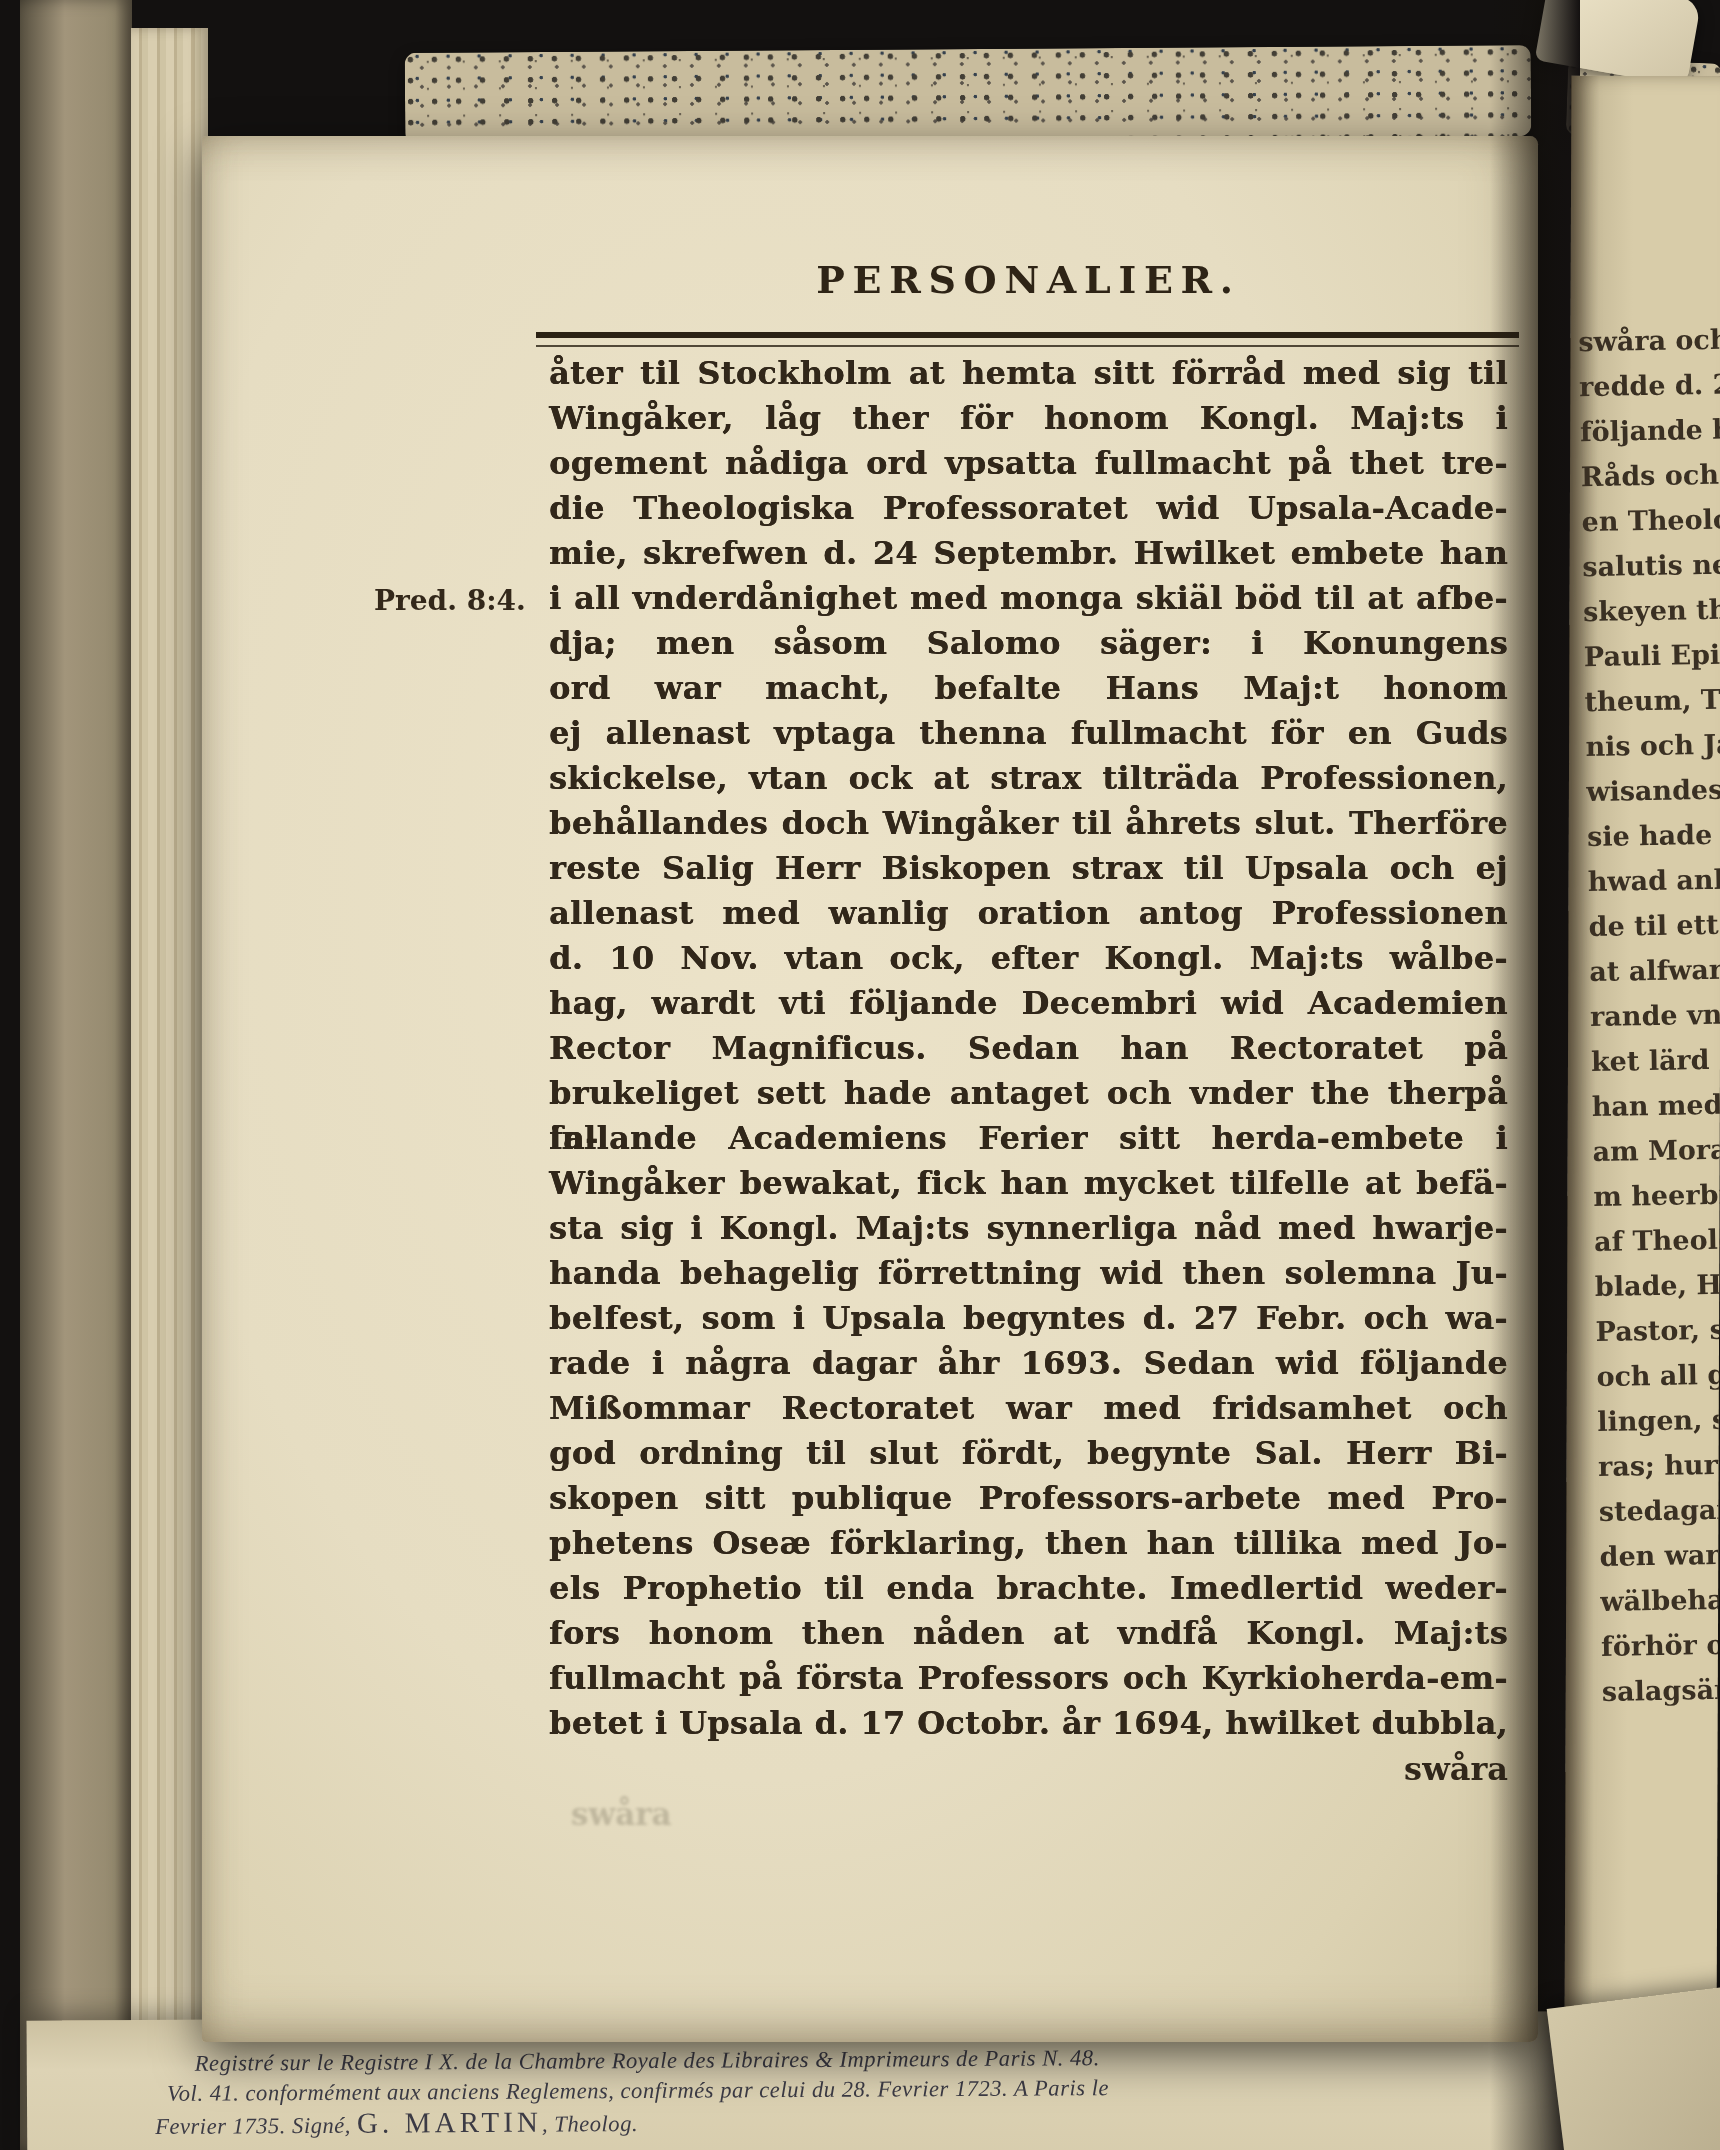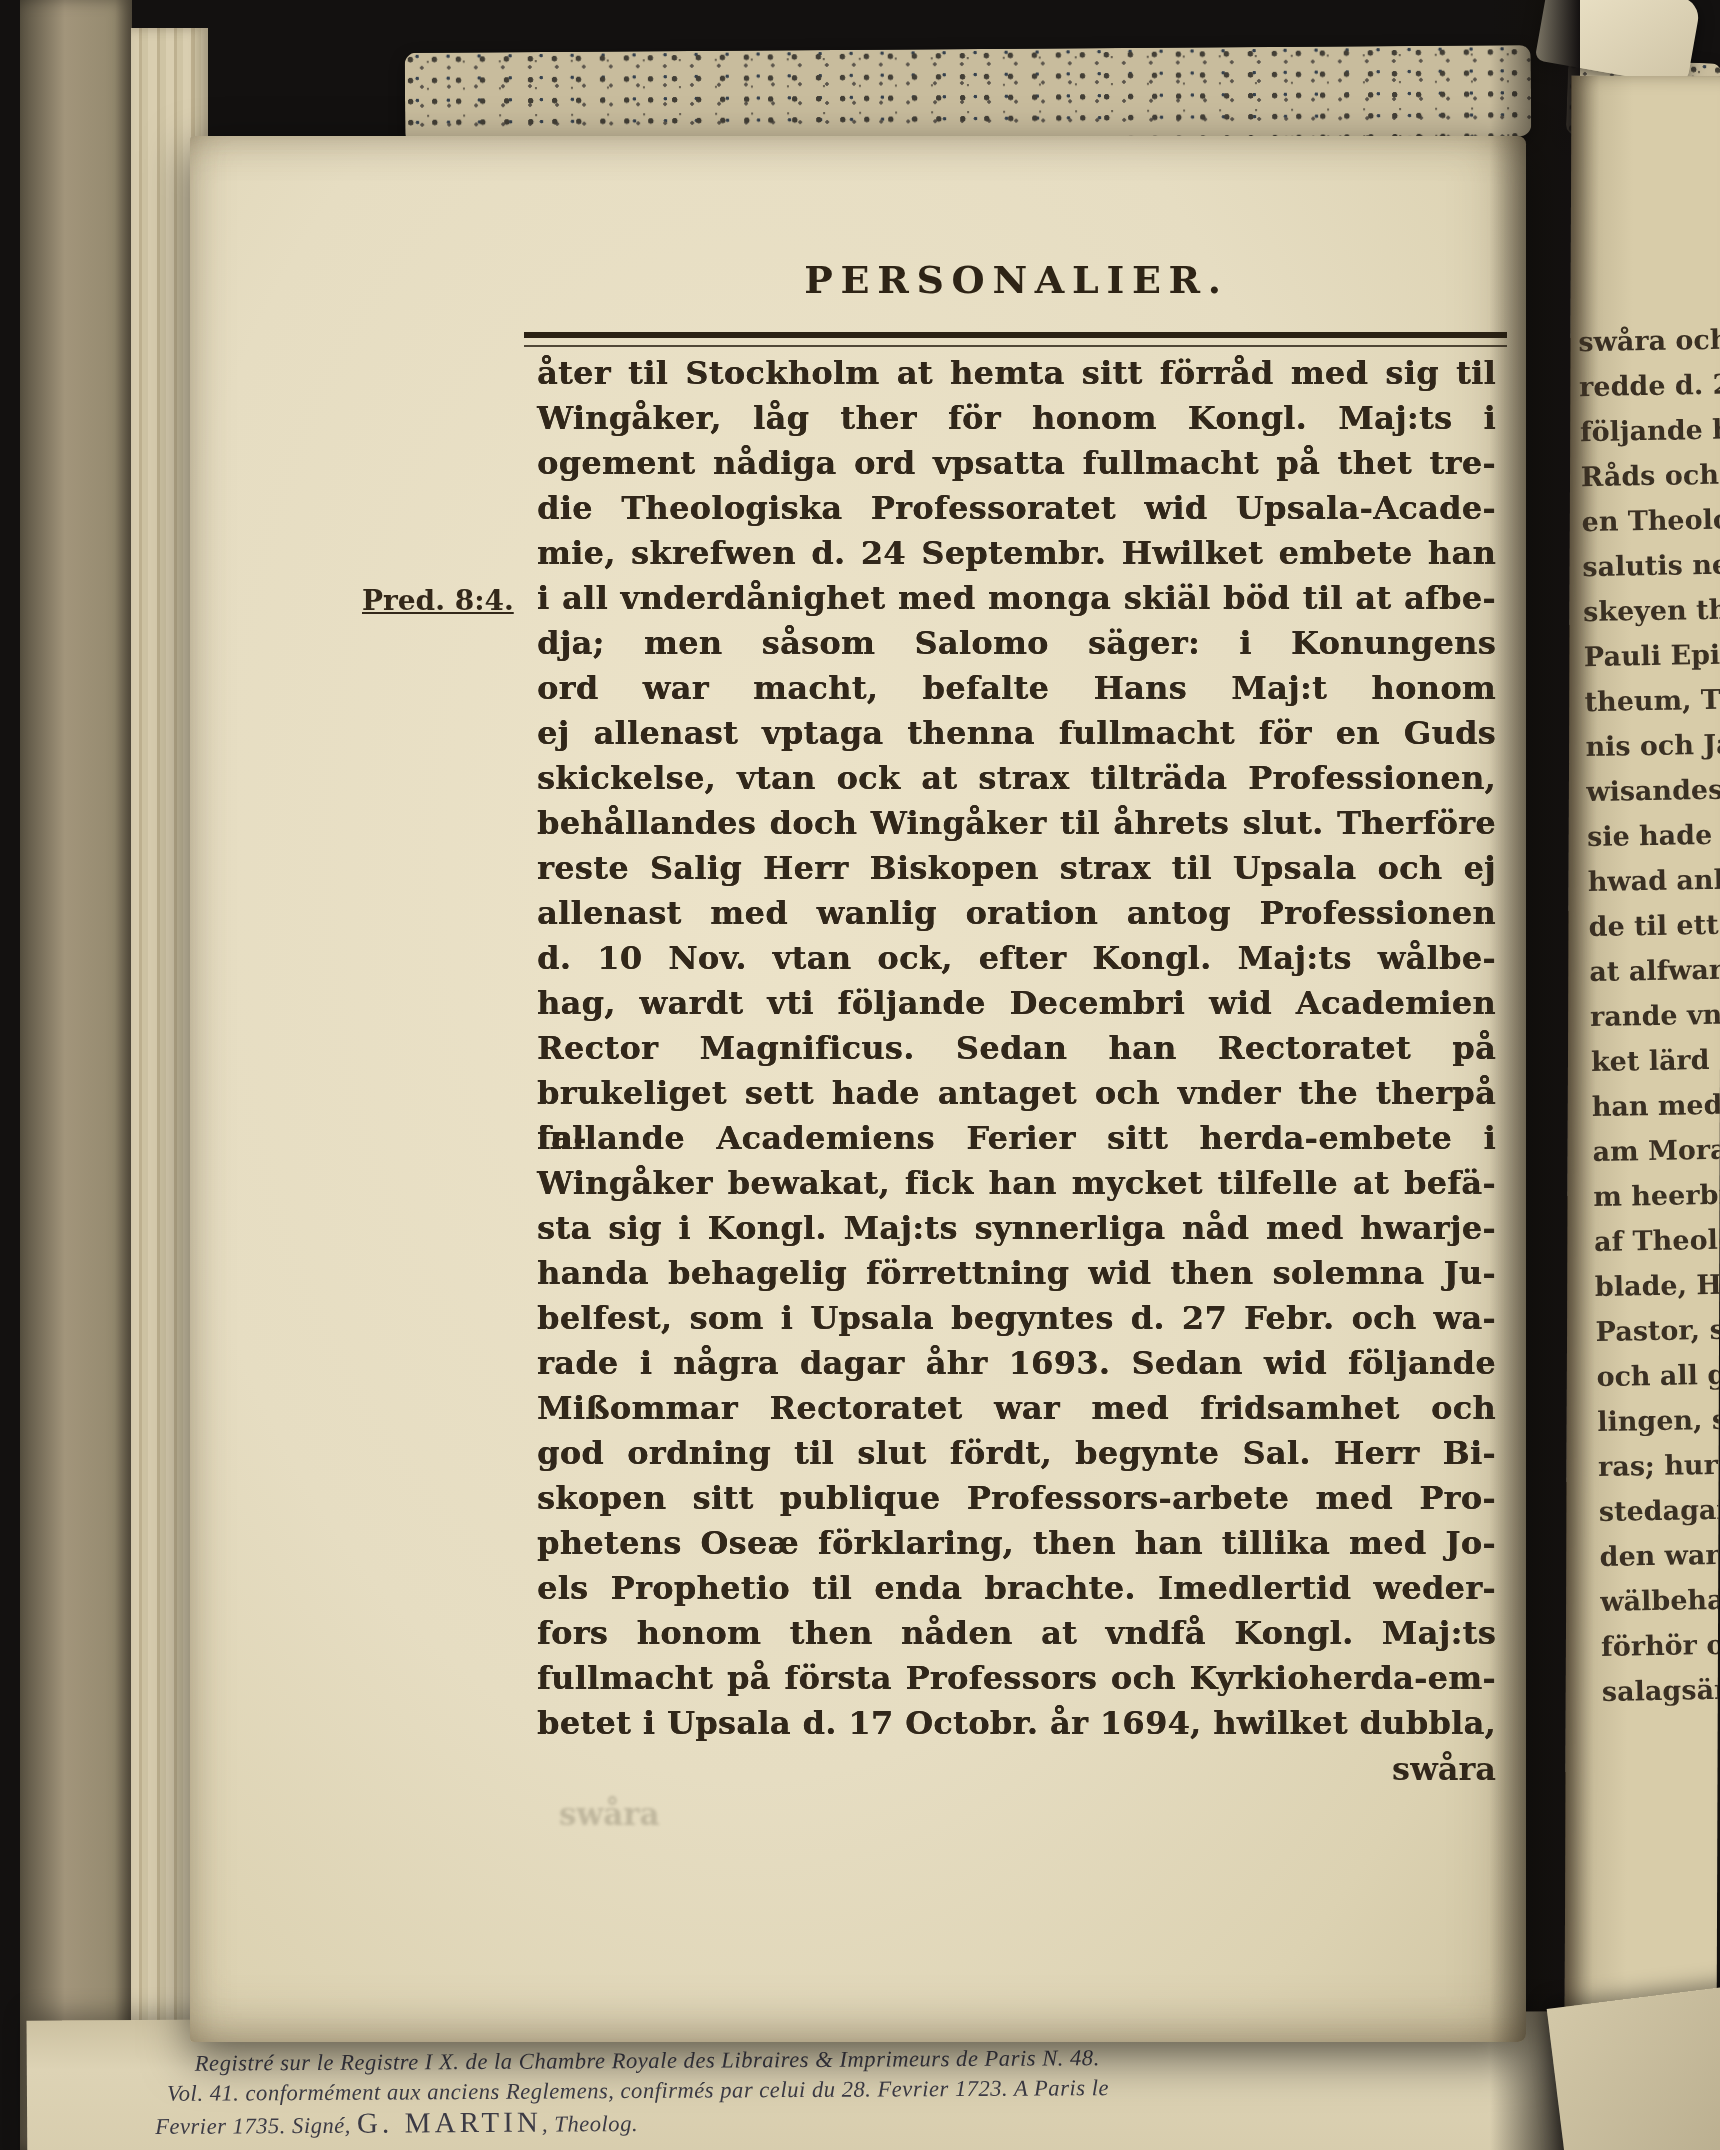--- a/index.html
+++ b/index.html
@@ -33,33 +33,33 @@
   .under-paper{position:absolute;left:27px;top:2016px;width:1546px;height:164px;
       background:linear-gradient(to bottom,#ccc1a1,#ddd3b5 30%,#d6cbab);
       transform:rotate(-0.35deg);box-shadow:0 -7.7px 23px rgba(0,0,0,.3);}
   .fnote{padding:29px 0 0 168px;color:#3c3b45;font-family:"Liberation Serif",serif;
       font-style:italic;font-size:22.6px;line-height:30px;letter-spacing:0.5px;white-space:nowrap;}
   .fline.l2{margin-left:-28px;}
   .fline.l3{margin-left:-40px;}
   .sig{font-style:normal;font-size:29px;letter-spacing:4.1px;}
 
   
-  .main-page{position:absolute;left:190px;top:136px;width:1336px;height:1906px;
+  .main-page{position:absolute;left:202px;top:136px;width:1336px;height:1906px;
       background:radial-gradient(ellipse at 42% 38%,#ece3c9 0%,#e6ddc2 55%,#dcd2b2 82%,#cfc4a2 100%);
       border-radius:4.1px 8.2px 8.2px 4.1px;
       box-shadow:inset -36px 0 56px -23px rgba(92,76,50,.5),
                  inset 23px 0 46px -26px rgba(92,76,50,.35),
                  inset 0 -31px 56px -26px rgba(92,76,50,.4),
                  inset 0 23px 46px -26px rgba(92,76,50,.3),
                  0 15.4px 46px rgba(0,0,0,.55);}
   .ptitle{position:absolute;left:347px;top:121px;width:959px;text-align:center;
       font-size:38px;font-weight:600;letter-spacing:7.7px;color:#2e2416;}
   .rule{position:absolute;left:334px;top:196px;width:983px;height:6.7px;
       border-top:6.2px solid #2b2214;border-bottom:2.6px solid rgba(43,34,20,.8);}
-  .mnote{position:absolute;left:172px;top:448px;font-size:28px;font-weight:700;color:#33281a;text-decoration:underline;}
+  .mnote{position:absolute;left:172px;top:448px;font-size:28px;font-weight:700;color:#33281a;}
   .body{position:absolute;left:347px;top:215px;width:959px;color:#31271a;
       font-size:32px;font-weight:700;text-shadow:0.2px 0 0 currentColor;}
   .bline{height:45px;line-height:45px;text-align:justify;text-align-last:justify;letter-spacing:0.3px;}
   .catch{position:absolute;left:347px;top:1614px;width:959px;text-align:right;
       font-size:32px;font-weight:700;color:#31271a;}
   .ghost{position:absolute;left:369px;top:1660px;font-size:31px;font-weight:700;
       color:#6b6450;opacity:.3;filter:blur(1.5px);}
 
   
   .gutter{position:absolute;left:1490px;top:0;width:90px;height:2151px;

